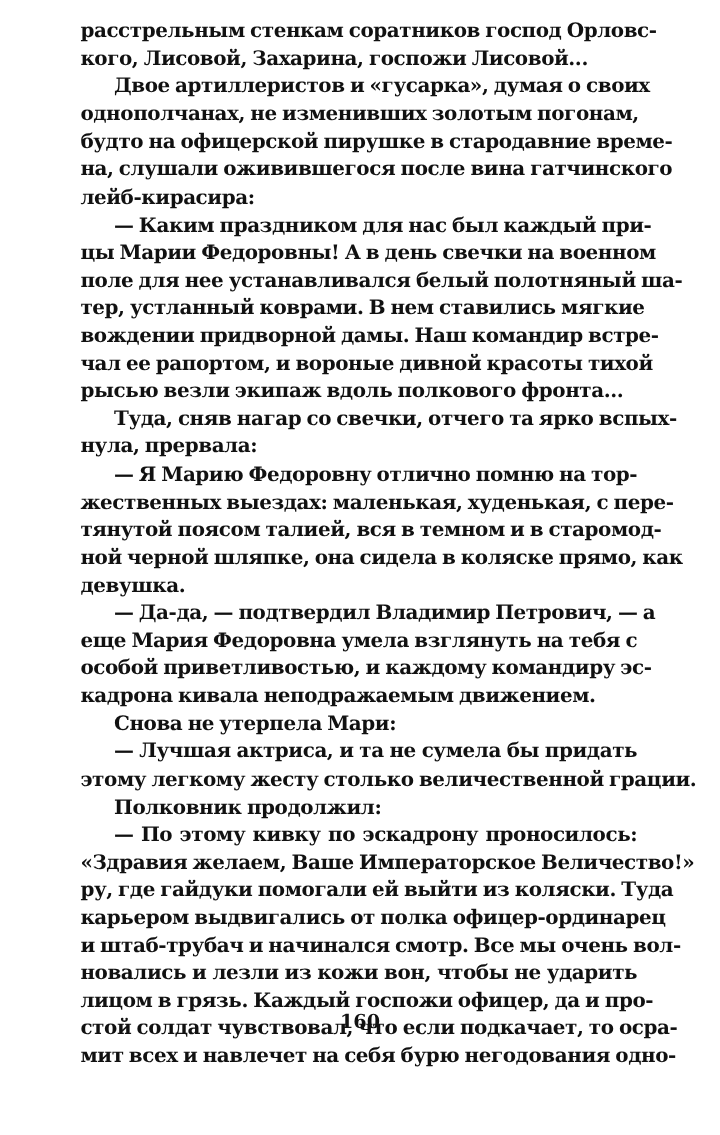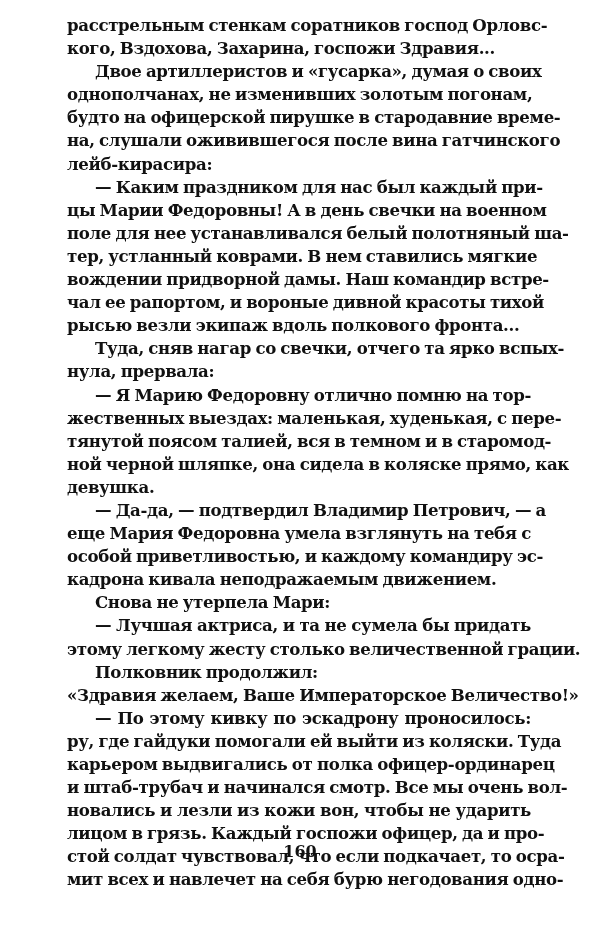--- a/index.html
+++ b/index.html
@@ -48,21 +48,21 @@
       font-size: 16px;
       font-weight: bold;
       font-family: "DejaVu Serif", "Liberation Serif", serif;
     }
   </style>
 </head>
 <body>
 
 <div class="page" id="page-body">
     <span class="line">расстрельным стенкам соратников господ Орловс-</span>
-    <span class="line last">кого, Вздохова, Захарина, госпожи Здравия...</span>
+    <span class="line last">кого, Лисовой, Захарина, госпожи Лисовой...</span>
     <span class="line indent">Двое артиллеристов и «гусарка», думая о своих</span>
     <span class="line">однополчанах, не изменивших золотым погонам,</span>
     <span class="line">будто на офицерской пирушке в стародавние време-</span>
     <span class="line">на, слушали оживившегося после вина гатчинского</span>
     <span class="line last">лейб-кирасира:</span>
     <span class="line indent">— Каким праздником для нас был каждый при-</span>
     <span class="line">цы Марии Федоровны! А в день свечки на военном</span>
     <span class="line">поле для нее устанавливался белый полотняный ша-</span>
     <span class="line">тер, устланный коврами. В нем ставились мягкие</span>
     <span class="line">вождении придворной дамы. Наш командир встре-</span>
@@ -76,22 +76,22 @@
     <span class="line">ной черной шляпке, она сидела в коляске прямо, как</span>
     <span class="line last">девушка.</span>
     <span class="line indent">— Да-да, — подтвердил Владимир Петрович, — а</span>
     <span class="line">еще Мария Федоровна умела взглянуть на тебя с</span>
     <span class="line">особой приветливостью, и каждому командиру эс-</span>
     <span class="line last">кадрона кивала неподражаемым движением.</span>
     <span class="line indent last">Снова не утерпела Мари:</span>
     <span class="line indent">— Лучшая актриса, и та не сумела бы придать</span>
     <span class="line last">этому легкому жесту столько величественной грации.</span>
     <span class="line indent last">Полковник продолжил:</span>
+    <span class="line indent">— По этому кивку по эскадрону проносилось:</span>
     <span class="line">«Здравия желаем, Ваше Императорское Величество!»</span>
-    <span class="line indent">— По этому кивку по эскадрону проносилось:</span>
     <span class="line">ру, где гайдуки помогали ей выйти из коляски. Туда</span>
     <span class="line">карьером выдвигались от полка офицер-ординарец</span>
     <span class="line">и штаб-трубач и начинался смотр. Все мы очень вол-</span>
     <span class="line">новались и лезли из кожи вон, чтобы не ударить</span>
     <span class="line">лицом в грязь. Каждый госпожи офицер, да и про-</span>
     <span class="line">стой солдат чувствовал, что если подкачает, то осра-</span>
     <span class="line">мит всех и навлечет на себя бурю негодования одно-</span>
   </div>
 <div class="page-number">160</div>
 

